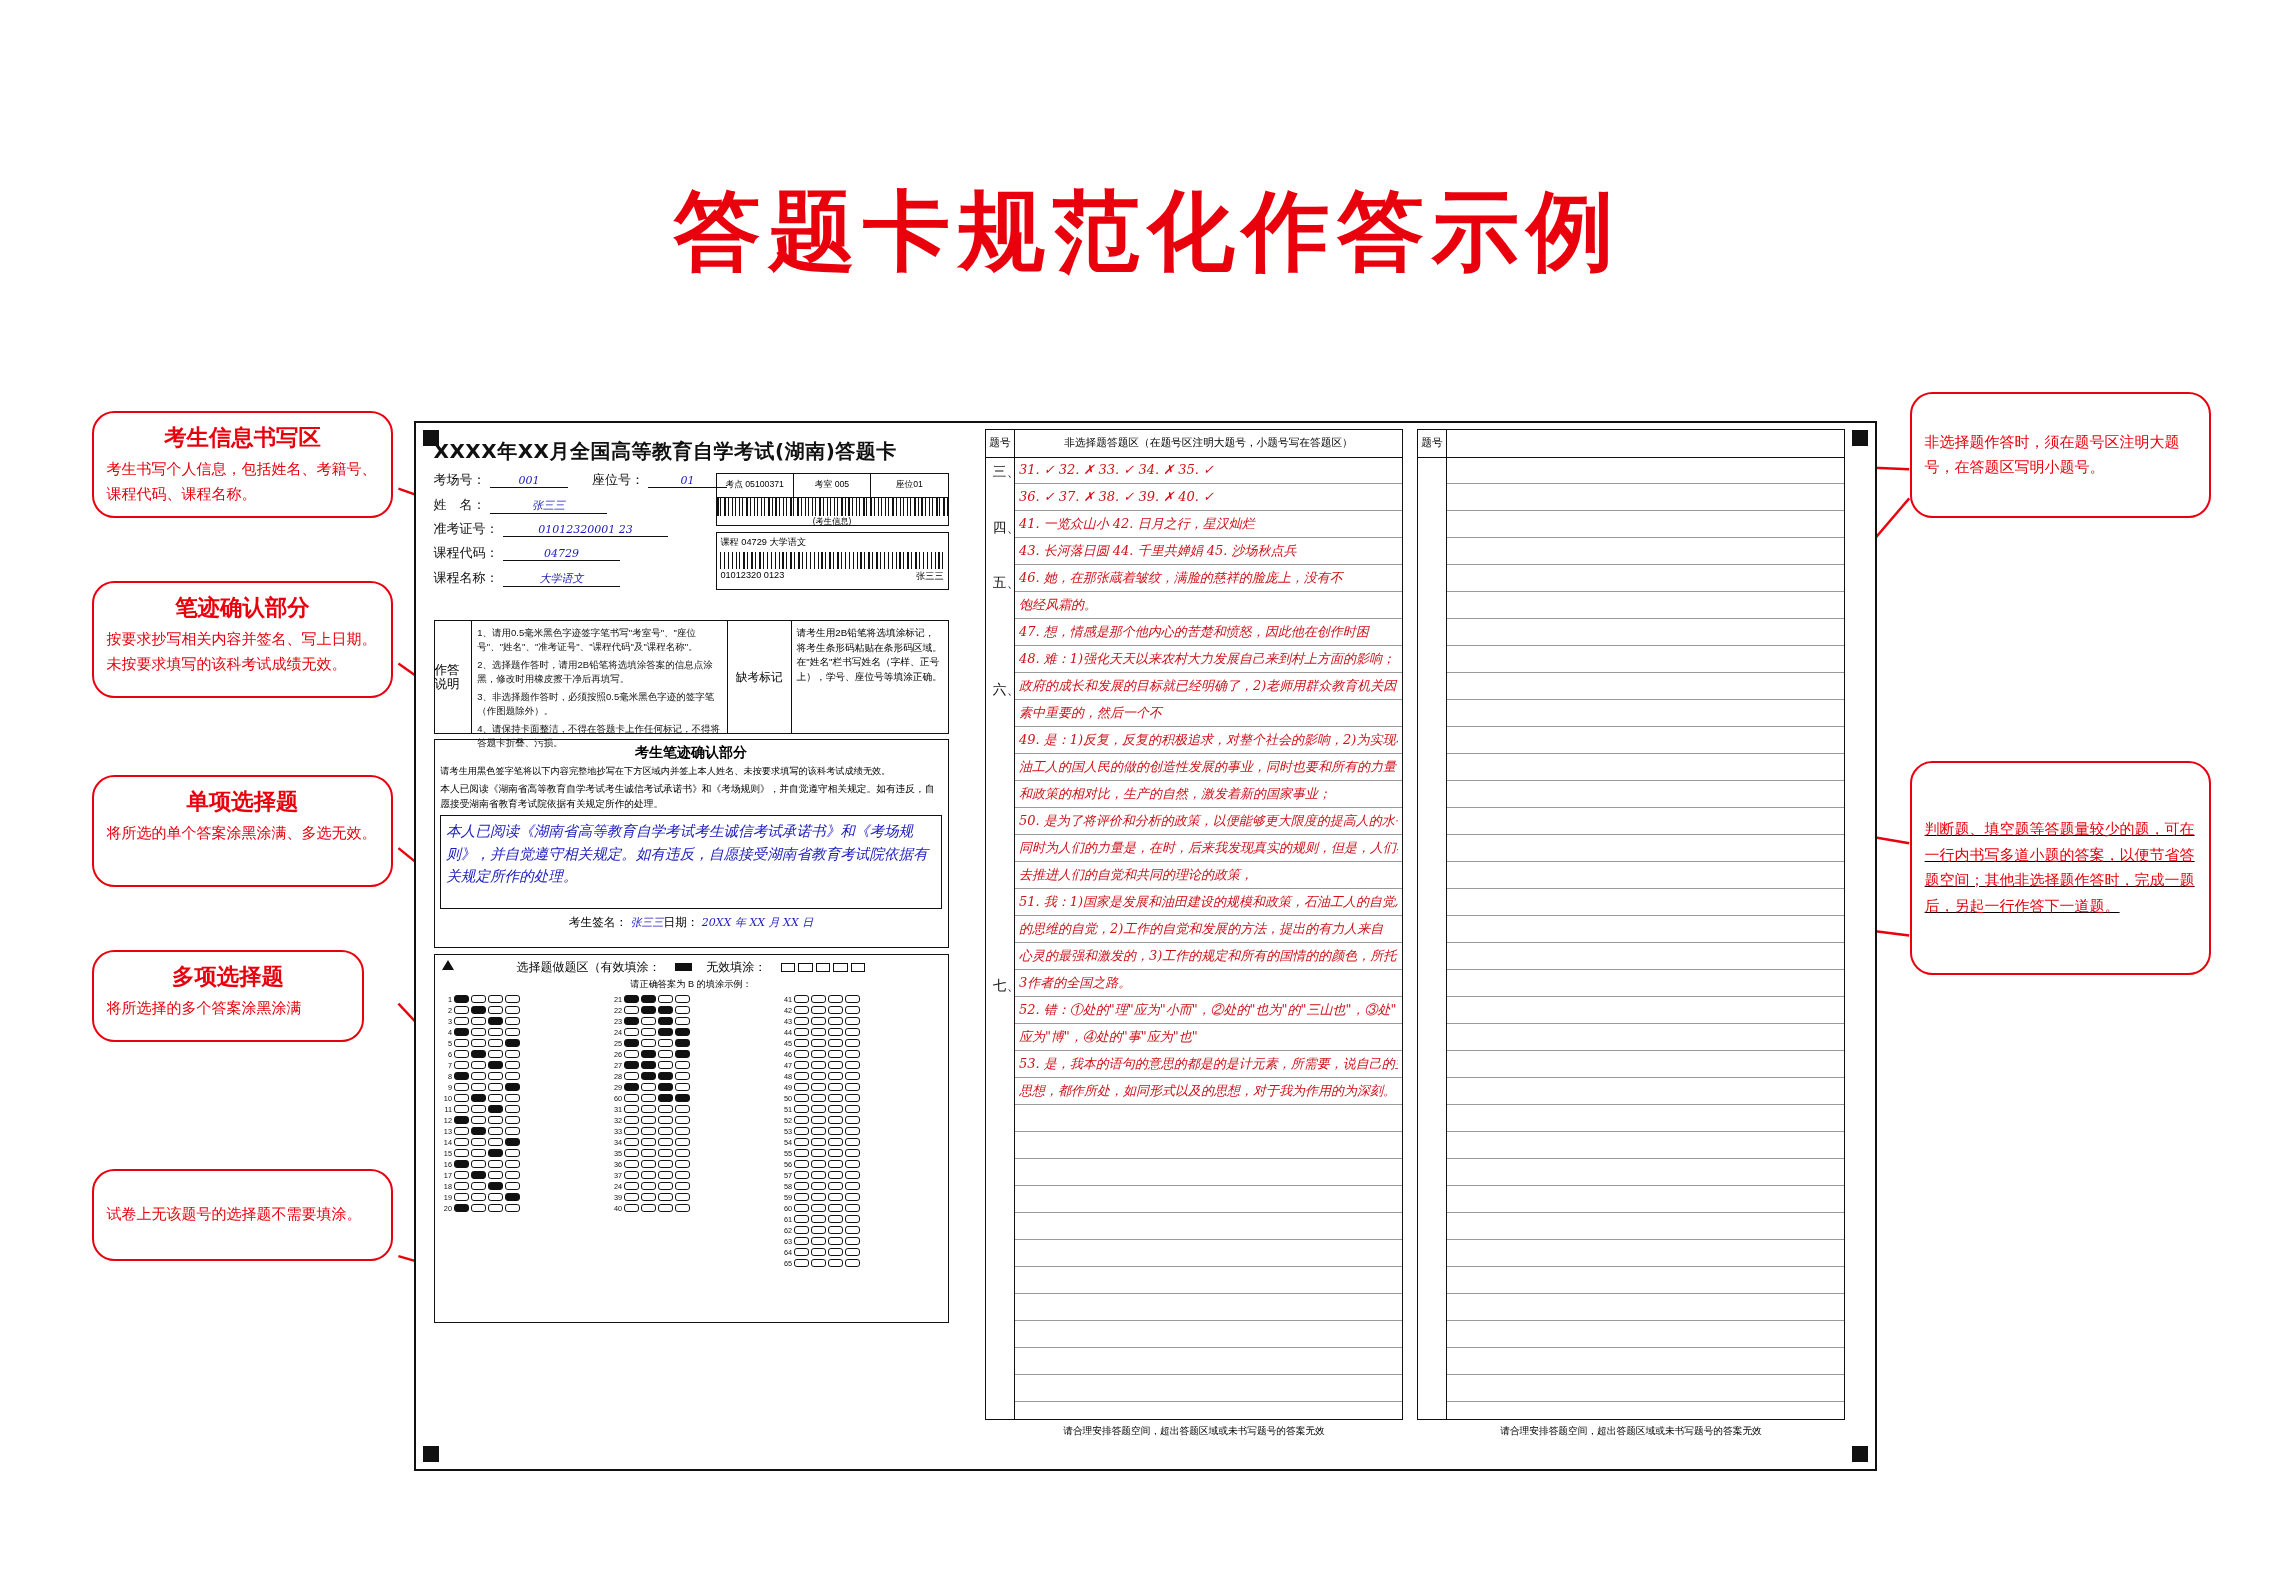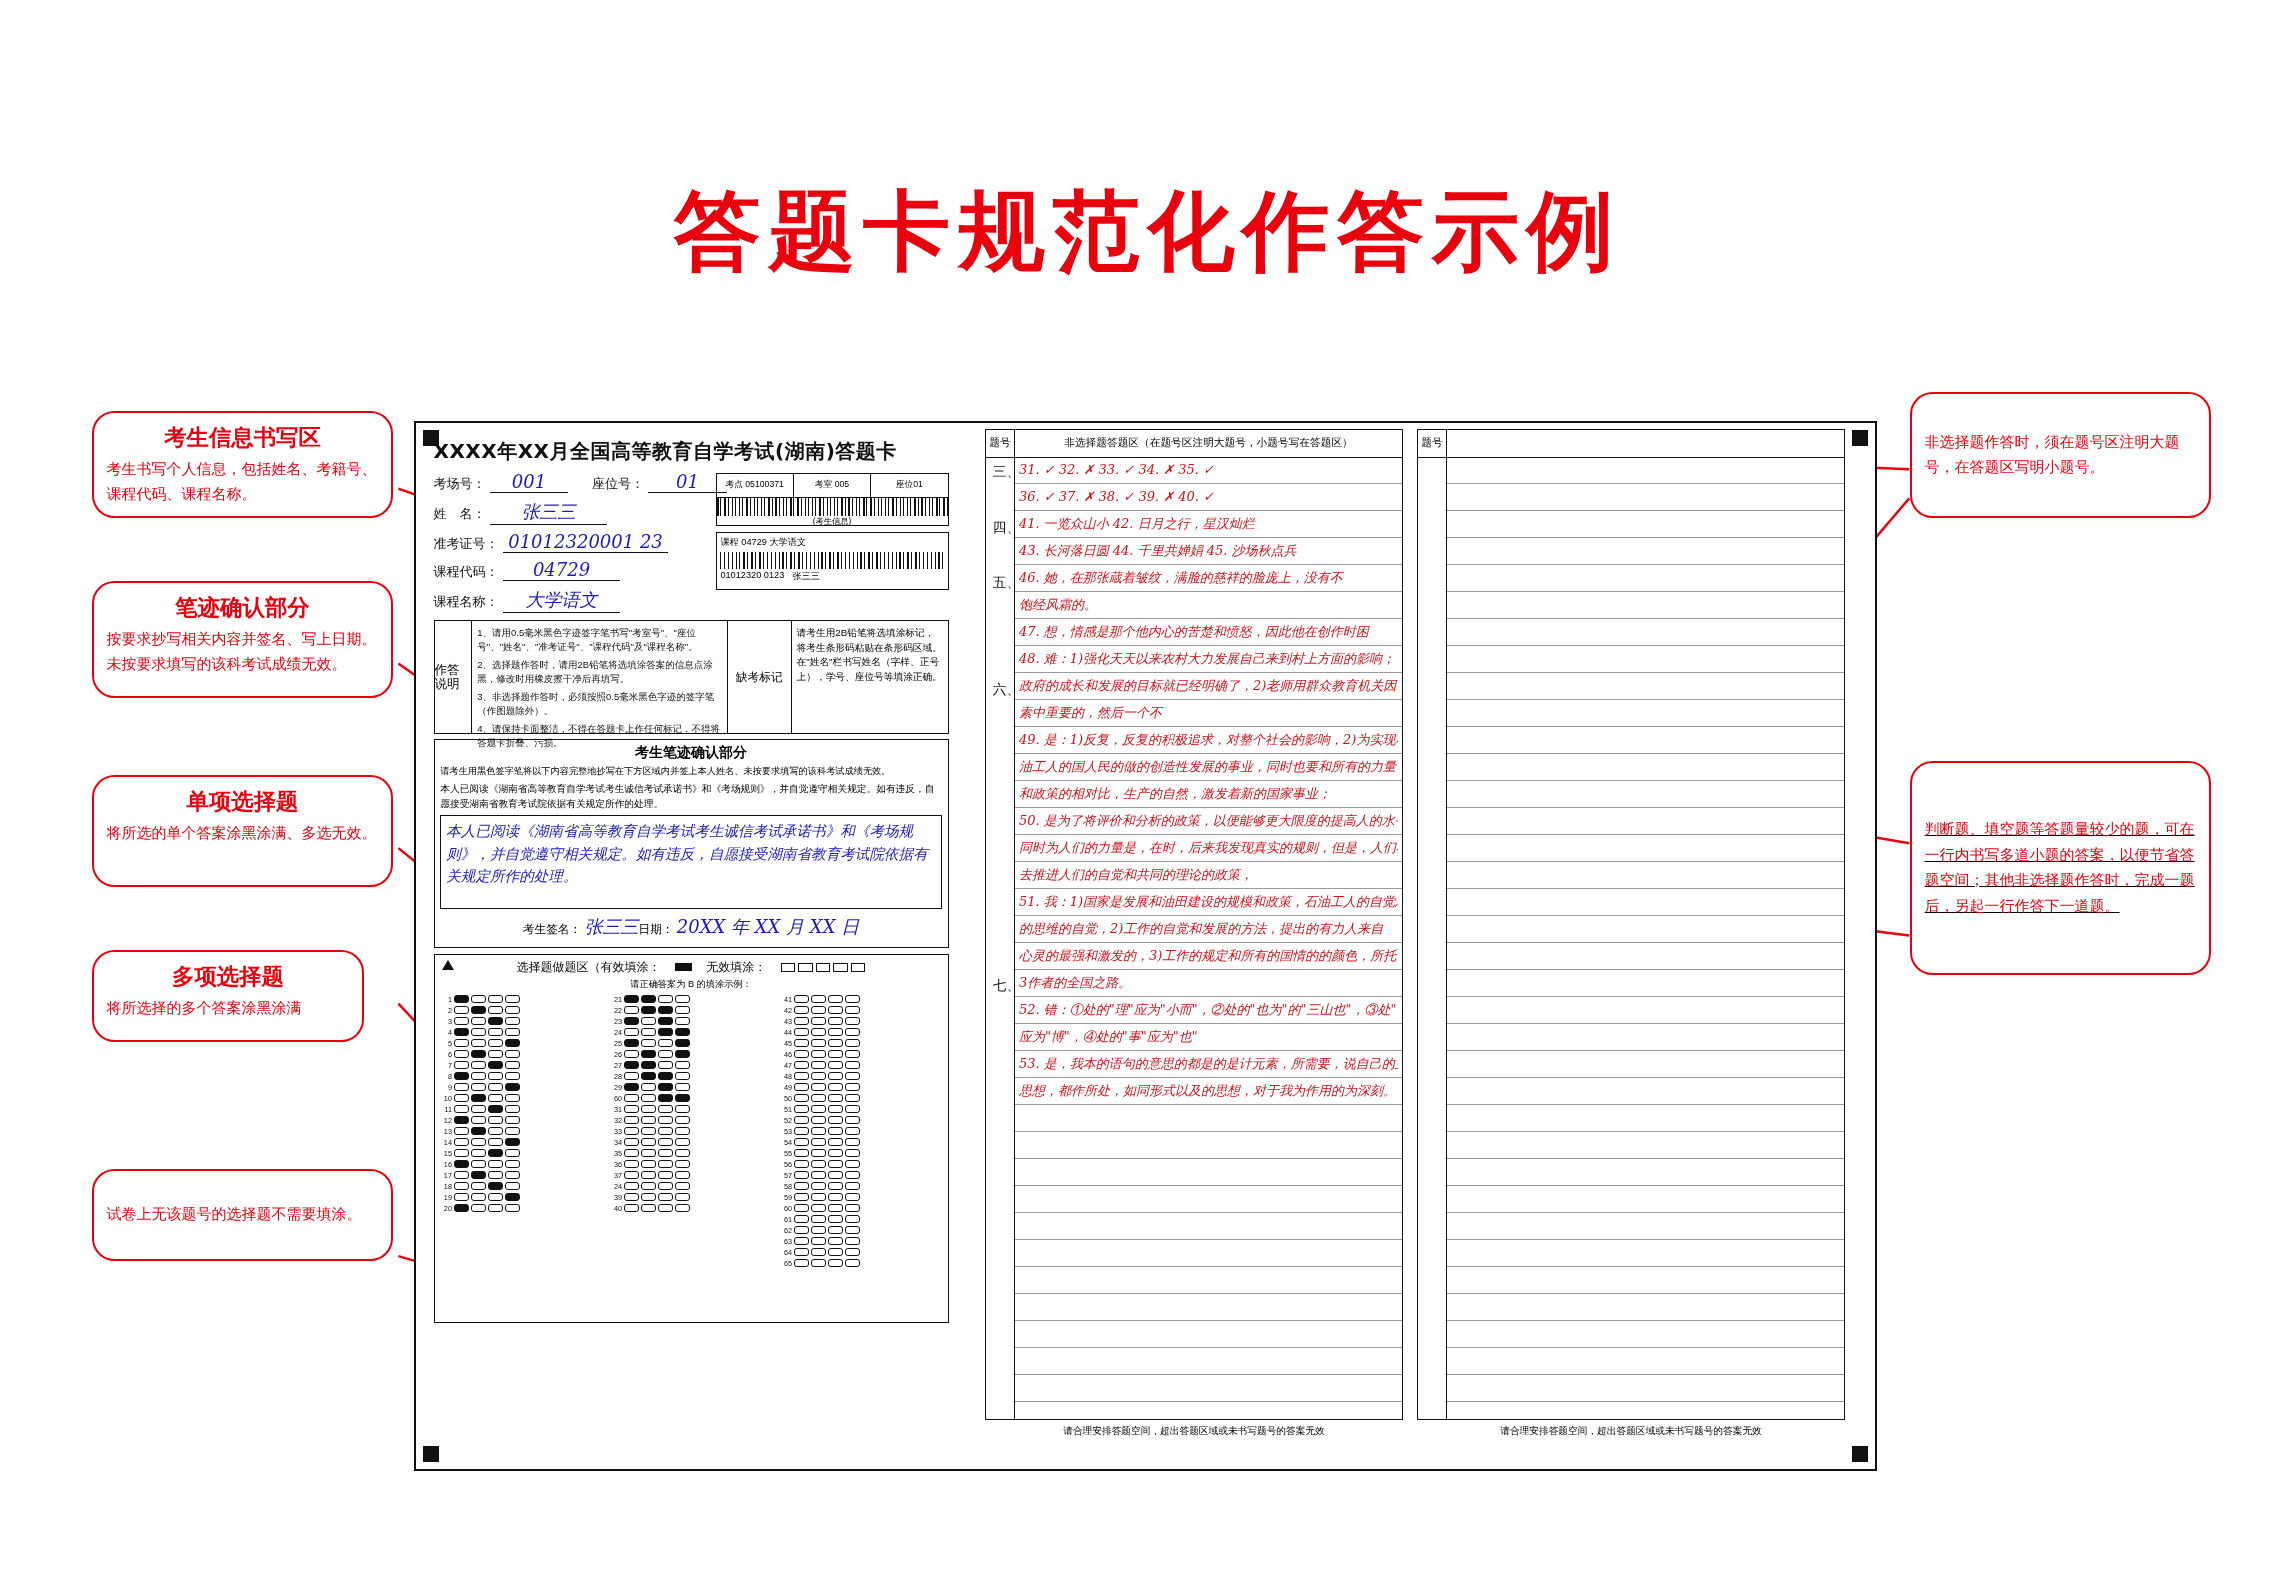--- a/index.html
+++ b/index.html
@@ -44,21 +44,21 @@
 
   .sheet-title{
     font-size:20px;font-weight:bold;color:#111;letter-spacing:0.5px;margin-bottom:6.8px;
     font-family:"DejaVu Sans","Liberation Sans",sans-serif;
   }
 
   .info-block{position:relative;border:0;height:146px;}
   .info-line{font-size:13px;color:#111;margin:6.3px 0;font-family:"DejaVu Sans","Liberation Sans",sans-serif;}
   .hand{
     font-family:"DejaVu Serif","Liberation Serif",serif;color:#1b1bbb;
-    font-style:italic;font-size:18px;
+    font-style:italic;font-size:11px;
   }
   .u-line{display:inline-block;border-bottom:1px solid #111;min-width:73px;text-align:center;padding:0 2.9px;}
 
   .barcode-box{
     position:absolute;right:0;top:1.9px;width:233px;height:53px;border:1.5px solid #111;box-sizing:border-box;
   }
   .bc-top{display:flex;height:22.4px;border-bottom:1px solid #111;}
   .bc-top div{flex:1;border-right:1px solid #111;font-size:8.7px;text-align:center;line-height:21.4px;}
   .bc-top div:last-child{border-right:0;}
   .bc-bars{height:18.5px;background:repeating-linear-gradient(90deg,#111 0 1.5px,#fff 1.5px 3.4px,#111 3.4px 4.4px,#fff 4.4px 7.3px);}
@@ -236,21 +236,21 @@
             </div>
             <div class="bc-bars"></div>
             <div class="bc-under">
                 <div>(考生信息)</div>
               </div>
           </div>
 
           <div class="barcode-box2">
             <div>课程 04729 大学语文</div>
             <div class="bc2-bars"></div>
-            <div style="display:flex;margin-top:1.5px;gap:8px;">
+            <div style="display:flex;justify-content:space-between;margin-top:1.5px;gap:8px;">
               <span>01012320 0123</span>
               <span>张三三</span>
             </div>
           </div>
         </div>
 
         <div class="notice">
           <div class="notice-label">作答说明</div>
           <div class="notice-body">
             <p>1、请用0.5毫米黑色字迹签字笔书写"考室号"、"座位号"、"姓名"、"准考证号"、"课程代码"及"课程名称"。</p>

